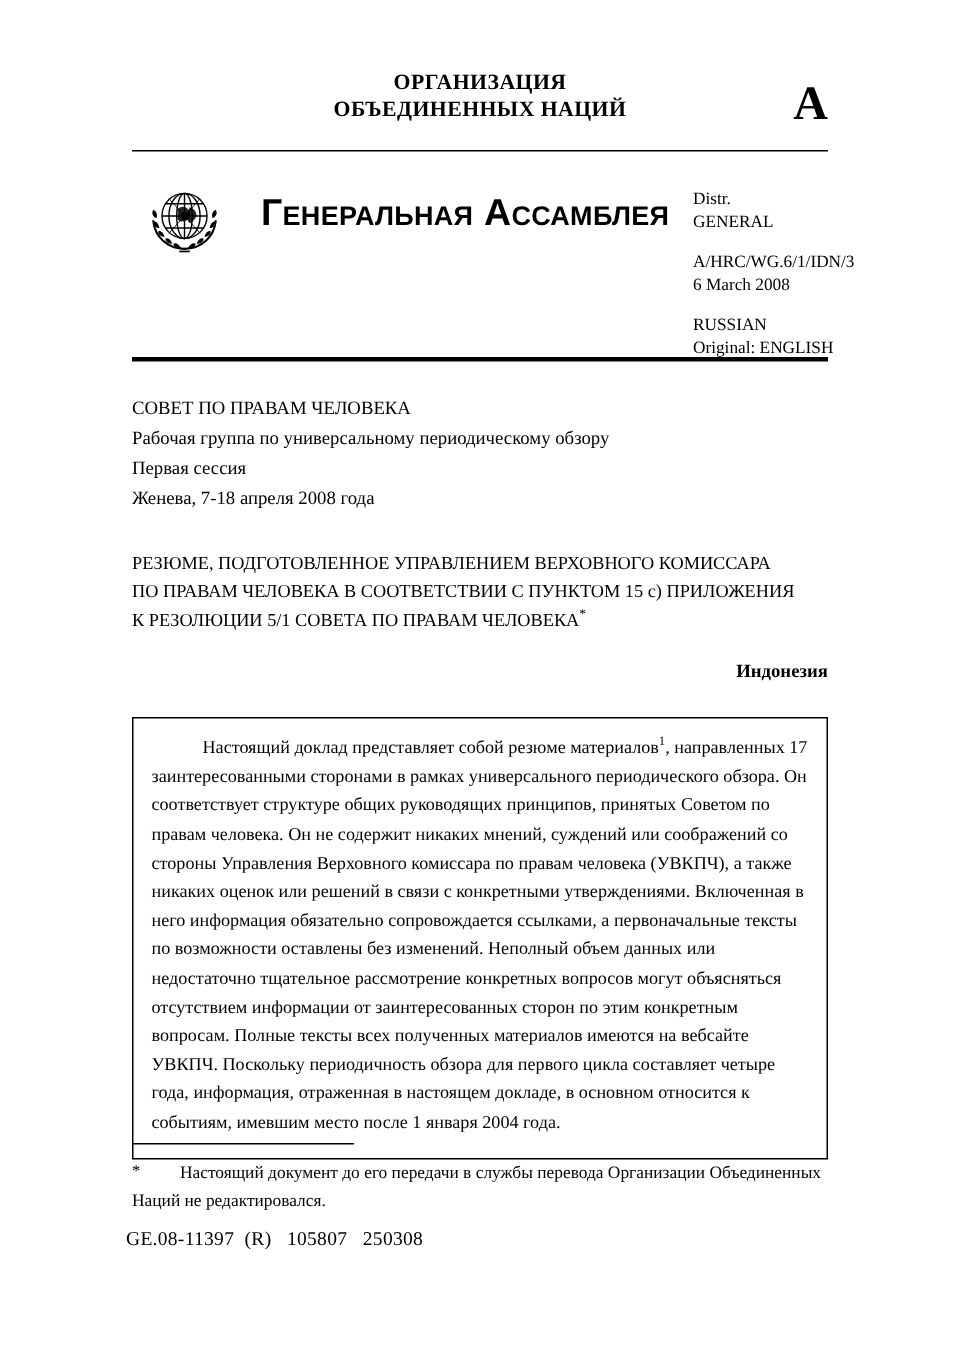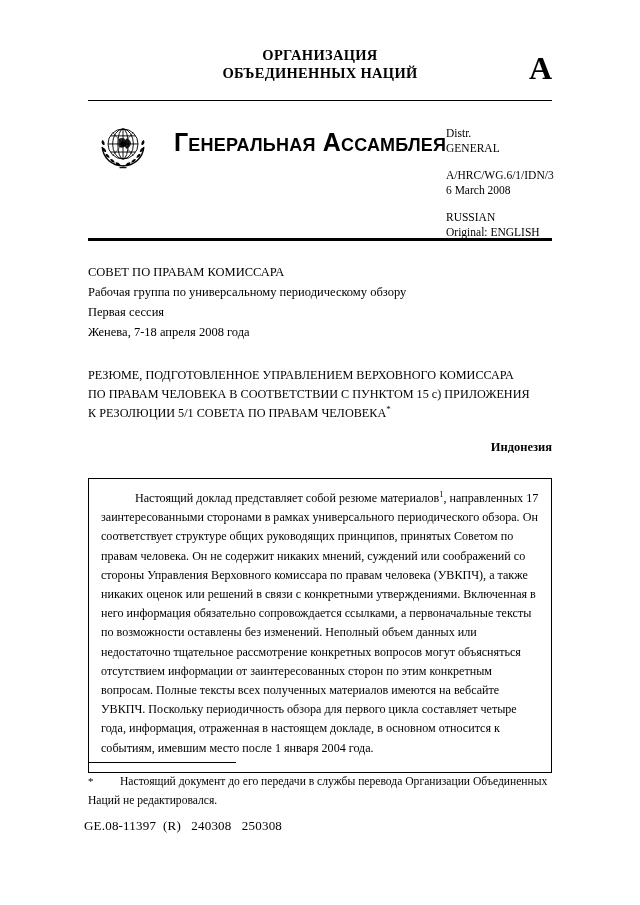--- a/index.html
+++ b/index.html
@@ -86,21 +86,21 @@
   }
 
   .distr-block {
     position: absolute;
     left: 446px;
     top: 126px;
     font-family: "Liberation Serif", "DejaVu Serif", serif;
     font-size: 11.5px;
     line-height: 14.5px;
   }
-  .distr-block .grp { margin-bottom: 13px; }
+  .distr-block .grp { margin-bottom: 13px; margin-left: 16px; }
   .distr-block .grp:last-child { margin-bottom: 0; }
   .distr-block div { white-space: nowrap; }
 
   
   .council {
     position: absolute;
     left: 88px;
     top: 262px;
     width: 440px;
     font-size: 12.5px;
@@ -262,21 +262,21 @@
     </div>
     <div class="grp">
       <div>RUSSIAN</div>
       <div>Original:  ENGLISH</div>
     </div>
   </div>
 
   <div class="rule-thick"></div>
 
   <div class="council">
-    <div>СОВЕТ ПО ПРАВАМ КОМИССАРА</div>
+    <div>СОВЕТ ПО ПРАВАМ ЧЕЛОВЕКА</div>
     <div>Рабочая группа по универсальному периодическому обзору</div>
     <div>Первая сессия</div>
     <div>Женева, 7-18 апреля 2008 года</div>
   </div>
 
   <div class="doc-title">
     <div>РЕЗЮМЕ, ПОДГОТОВЛЕННОЕ УПРАВЛЕНИЕМ ВЕРХОВНОГО КОМИССАРА</div>
     <div>ПО ПРАВАМ ЧЕЛОВЕКА В СООТВЕТСТВИИ С ПУНКТОМ 15 c) ПРИЛОЖЕНИЯ</div>
     <div><span>К РЕЗОЛЮЦИИ 5/1 СОВЕТА ПО ПРАВАМ ЧЕЛОВЕКА</span><sup>*</sup></div>
   </div>
@@ -288,15 +288,15 @@
       <p><span>Настоящий доклад представляет собой резюме материалов</span><sup>1</sup><span>, направленных 17 заинтересованными сторонами в рамках универсального периодического обзора. Он соответствует структуре общих руководящих принципов, принятых Советом по правам человека.  Он не содержит никаких мнений, суждений или соображений со стороны Управления Верховного комиссара по правам человека (УВКПЧ), а также никаких оценок или решений в связи с конкретными утверждениями.  Включенная в него информация обязательно сопровождается ссылками, а первоначальные тексты по возможности оставлены без изменений.  Неполный объем данных или недостаточно тщательное рассмотрение конкретных вопросов могут объясняться отсутствием информации от заинтересованных сторон по этим конкретным вопросам.  Полные тексты всех полученных материалов имеются на вебсайте УВКПЧ.  Поскольку периодичность обзора для первого цикла составляет четыре года, информация, отраженная в настоящем докладе, в основном относится к событиям, имевшим место после 1 января 2004 года.</span></p>
     </div>
   </div>
 
   <div class="footnote-rule"></div>
   <div class="footnote">
     <span class="marker">*</span>
     <p class="fn-body">Настоящий документ до его передачи в службы перевода Организации Объединенных Наций не редактировался.</p>
   </div>
 
-  <div class="doc-code">GE.08-11397  (R)   240308   250308</div>
+  <div class="doc-code">GE.08-11397  (R)   105807   250308</div>
 
 </div>
 
 </body></html>

